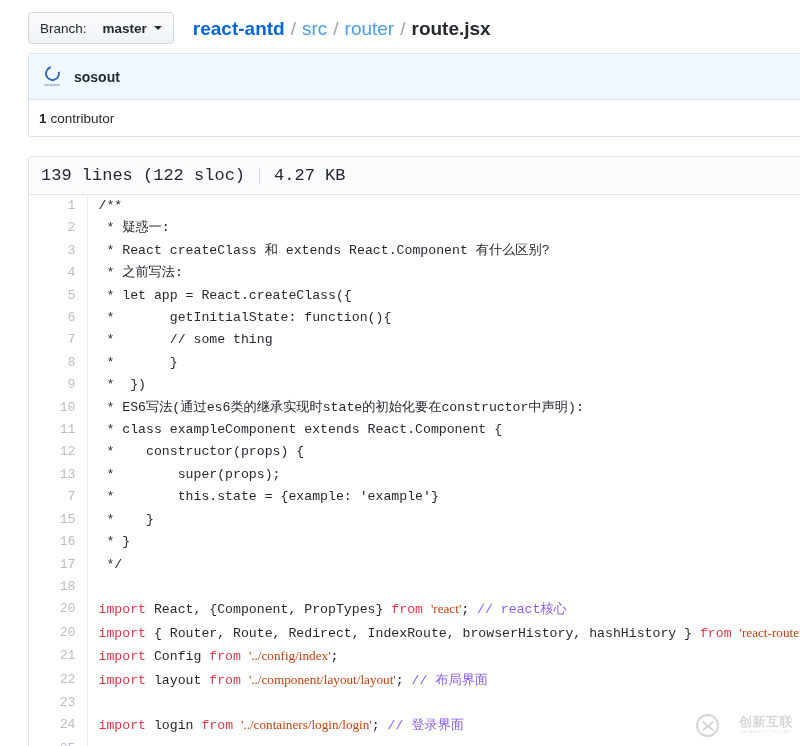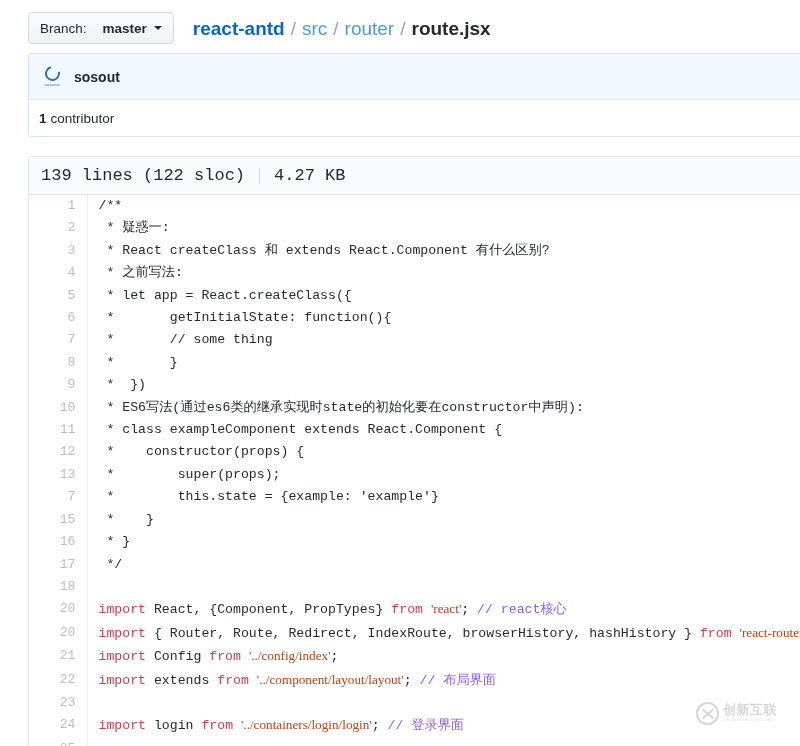--- a/index.html
+++ b/index.html
@@ -172,25 +172,26 @@
     color: #24292e;
     overflow: hidden;
   }
   .k  { color: #d73a49; }   
   .s  { color: #c2410c; font-family: Liberation Serif, serif; }   
   .c  { color: #8b5cf6; }   
 
   
   .watermark {
     position: absolute;
-    right: 6px; bottom: 16px;
+    right: 6px; bottom: 4px;
     width: 98px; height: 34px;
     display: flex; align-items: center;
     opacity: .35;
     pointer-events: none;
+    gap: 16px;
   }
   .wm-mark {
     width: 23px; height: 23px;
     border: 2px solid #8c8c8c;
     border-radius: 50%;
     position: relative;
     flex: none;
     margin-right: 4px;
   }
   .wm-mark::before, .wm-mark::after {
@@ -329,21 +330,21 @@
           <tr>
             <td class="ln">20</td>
             <td class="lc"><span class="k">import</span><span> { Router, Route, Redirect, IndexRoute, browserHistory, hashHistory } </span><span class="k">from</span><span> </span><span class="s">'react-router'</span></td>
           </tr>
           <tr>
             <td class="ln">21</td>
             <td class="lc"><span class="k">import</span><span> Config </span><span class="k">from</span><span> </span><span class="s">'../config/index'</span><span>;</span></td>
           </tr>
           <tr>
             <td class="ln">22</td>
-            <td class="lc"><span class="k">import</span><span> extends </span><span class="k">from</span><span> </span><span class="s">'../component/layout/layout'</span><span>; </span><span class="c">// 布局界面</span></td>
+            <td class="lc"><span class="k">import</span><span> layout </span><span class="k">from</span><span> </span><span class="s">'../component/layout/layout'</span><span>; </span><span class="c">// 布局界面</span></td>
           </tr>
           <tr>
             <td class="ln">23</td>
             <td class="lc"><span></span></td>
           </tr>
           <tr>
             <td class="ln">24</td>
             <td class="lc"><span class="k">import</span><span> login </span><span class="k">from</span><span> </span><span class="s">'../containers/login/login'</span><span>; </span><span class="c">// 登录界面</span></td>
           </tr>
           <tr>

